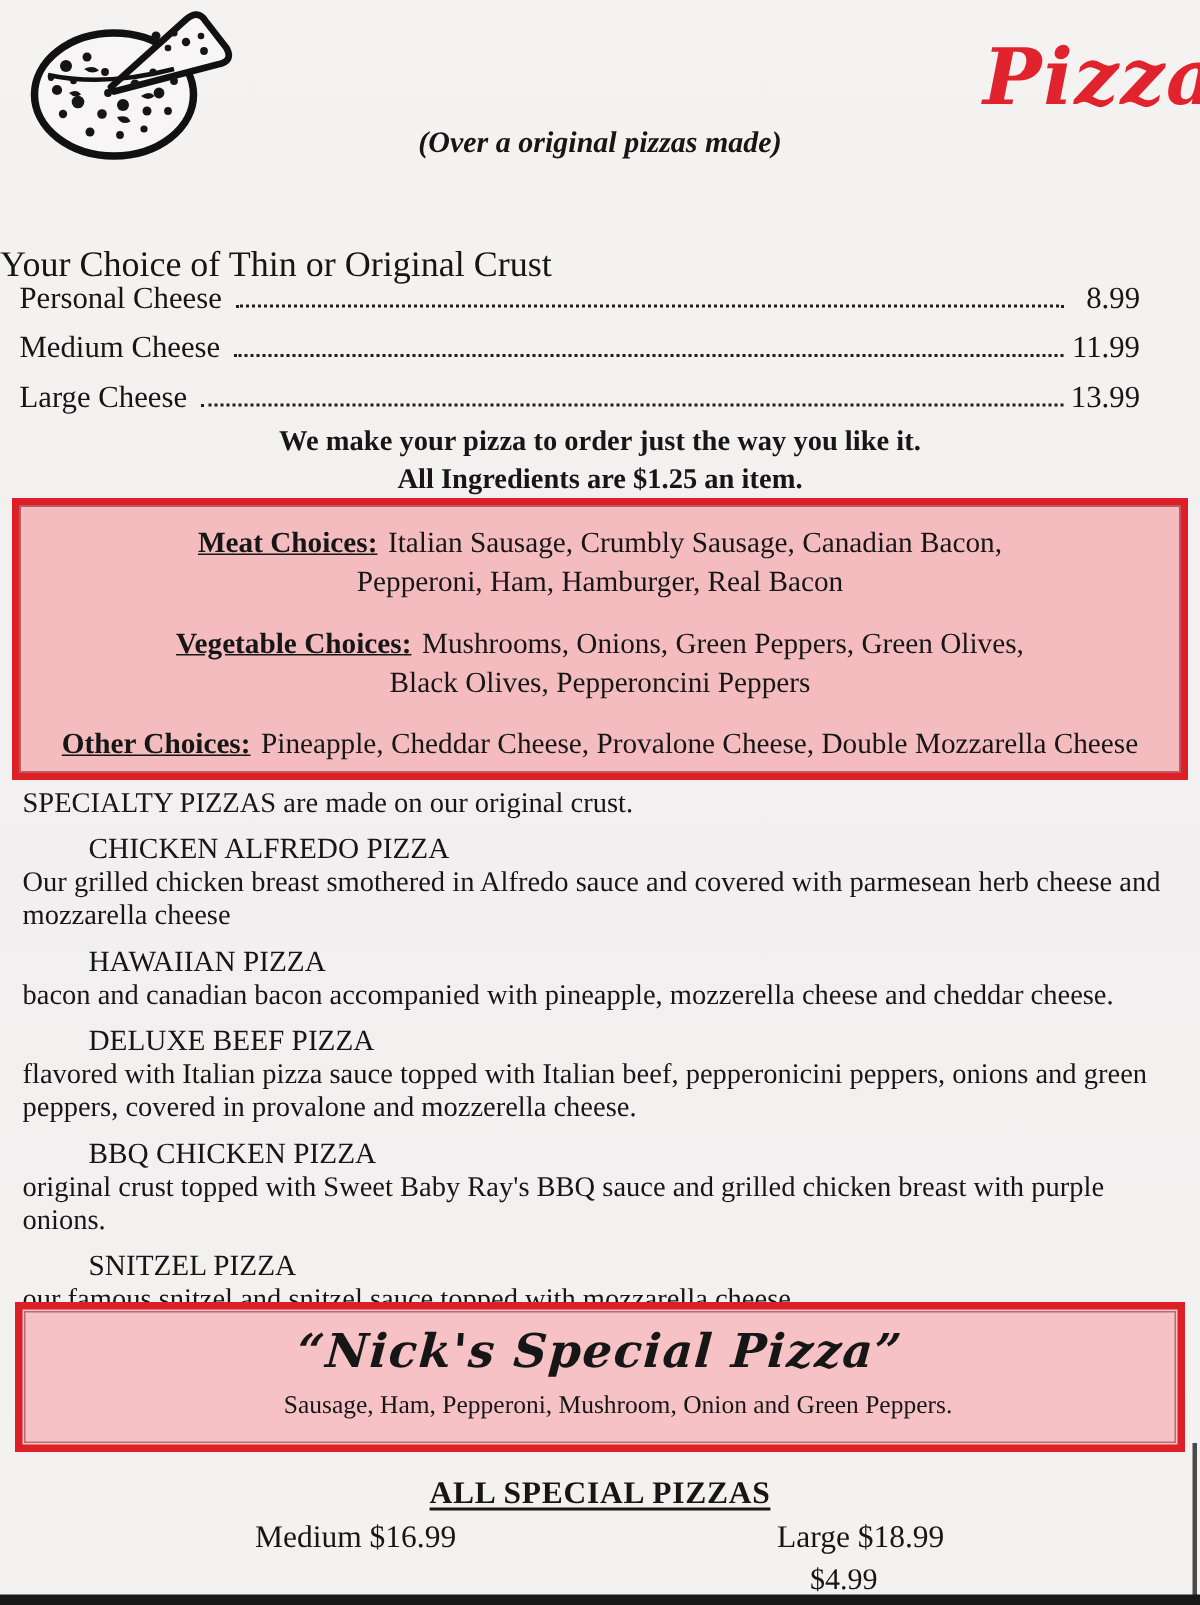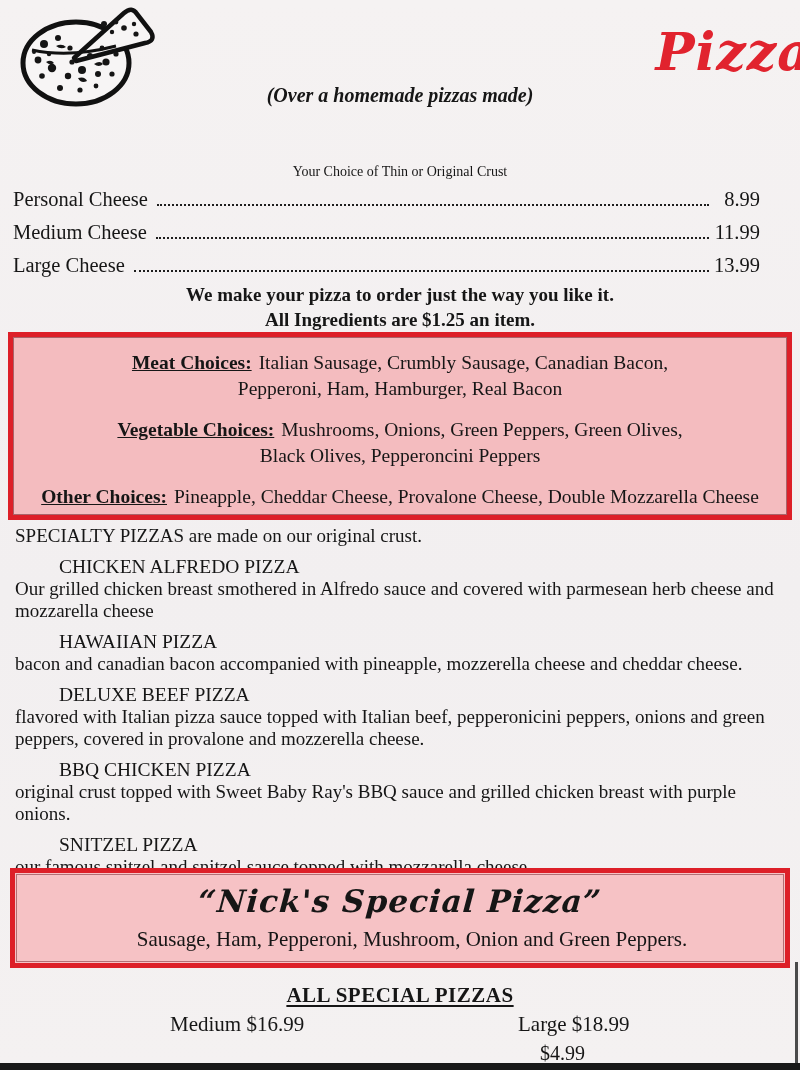--- a/index.html
+++ b/index.html
@@ -27,21 +27,21 @@
     text-align:center; font-weight:bold; font-style:italic;
     font-size:20px;
   }
   .intro {
     position:absolute; top:110px; left:13px; right:13px;
     font-size:19.5px; line-height:26px;
     text-align:justify; text-indent:18px; word-spacing:2.5px;
   }
   .crust {
     position:absolute; top:164px; left:0; width:100%;
-    text-align:center; font-size:14px;
+    font-size:24px;
   }
   .prices { position:absolute; top:188px; left:13px; right:40px; }
   .price-row { display:flex; align-items:baseline; height:33px; font-size:20.5px; }
   .leader { flex:1; border-bottom:2.6px dotted #1d1d1d; margin:0 5px 6px 9px; }
   .price-val { min-width:46px; text-align:right; }
   .notes {
     position:absolute; top:282px; left:0; width:100%;
     text-align:center; font-weight:bold; 
     font-size:19px; line-height:25px;
   }
@@ -74,21 +74,21 @@
     content:""; position:absolute; inset:1px;
     border:1px solid rgba(110,25,35,.5); pointer-events:none;
   }
   .nicks-title {
     font-family:"DejaVu Serif", serif;
     font-style:italic; font-weight:bold;
     font-size:31px; line-height:40px;
     transform:skewX(-4deg);
     letter-spacing:1px;
   }
-  .nicks-toppings { font-size:21px; margin-top:6px;margin-left:24px; }
+  .nicks-toppings { font-size:17px; margin-top:6px;margin-left:24px; }
   .special-heading {
     position:absolute; top:983px; left:0; width:100%;
     text-align:center; font-weight:bold; font-size:21px;
     letter-spacing:.5px;
   }
   .special-heading span { text-decoration:underline; text-underline-offset:3px; }
   .sizes-row { position:absolute; top:1012px; left:0; width:100%; height:28px; font-size:21px; }
   .size-medium { position:absolute; left:170px; }
   .size-large  { position:absolute; left:518px; }
   .soup-row { position:absolute; top:1042px; left:0; width:100%; height:26px; font-size:20px; }
@@ -134,21 +134,21 @@
         <circle cx="124" cy="30" r="2.6"></circle>
         <circle cx="100" cy="28" r="2.2"></circle>
       <path d="M44,42 q6,-3 10,1 q-5,3 -10,-1z"></path>
       <path d="M66,74 q7,-2 9,3 q-6,3 -9,-3z"></path>
       <path d="M82,60 q6,-4 9,0 q-4,4 -9,0z"></path>
       <path d="M34,58 q5,-3 8,1 q-4,3 -8,-1z"></path>
     </g>
   </svg>
 
   <div class="title">Pizza</div>
-  <div class="subtitle">(Over a homemade pizzas made)</div>
+  <div class="subtitle">(Over a original pizzas made)</div>
   <div class="crust">Your Choice of Thin or Original Crust</div>
 
   <div class="prices">
     <div class="price-row">
       <span>Personal Cheese</span>
       <span class="leader"></span>
       <span class="price-val">8.99</span>
     </div>
     <div class="price-row">
       <span>Medium Cheese</span>

